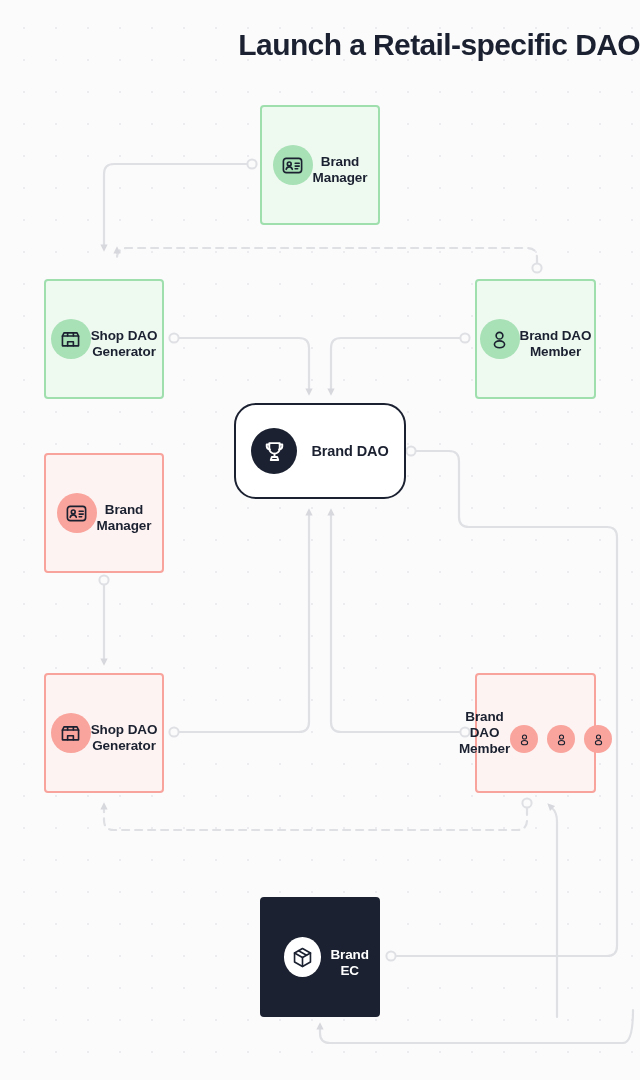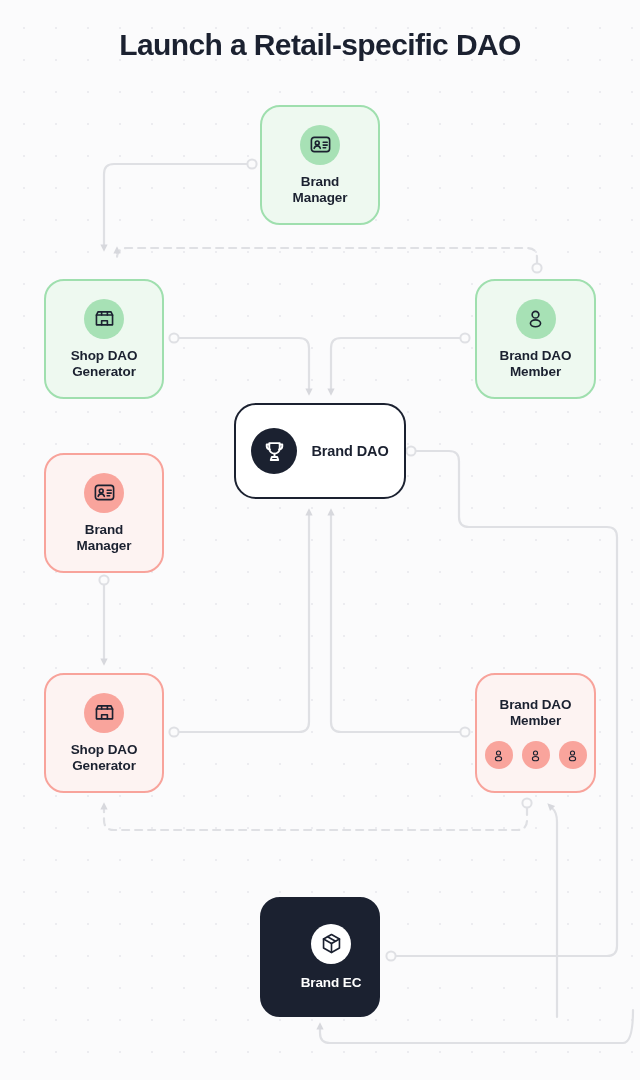--- a/index.html
+++ b/index.html
@@ -16,42 +16,42 @@
     background-size: 32px 32px;
     background-position: 8px 12px;
     overflow: hidden;
     font-family: "Liberation Sans", sans-serif;
   }
   #title {
     position: absolute;
     left: 0;
     top: 28px;
     width: 640px;
-    text-align: center;
+    text-align: right;
     font-size: 30px;
     font-weight: bold;
     letter-spacing: -0.6px;
     color: #1b2130;
   }
   svg.edges {
     position: absolute;
     left: 0;
     top: 0;
     width: 640px;
     height: 1080px;
     pointer-events: none;
   }
   .node {
     position: absolute;
     box-sizing: border-box;
     display: flex;
-    flex-direction: column;
+    flex-direction: row;
     align-items: center;
     justify-content: center;
-    border-radius: 20px;
+    border-radius: 4px;
     text-align: center;
   }
   .node .label {
     font-size: 13.5px;
     font-weight: bold;
     line-height: 16px;
     letter-spacing: -0.1px;
   }
   .icon-circle {
     display: flex;

